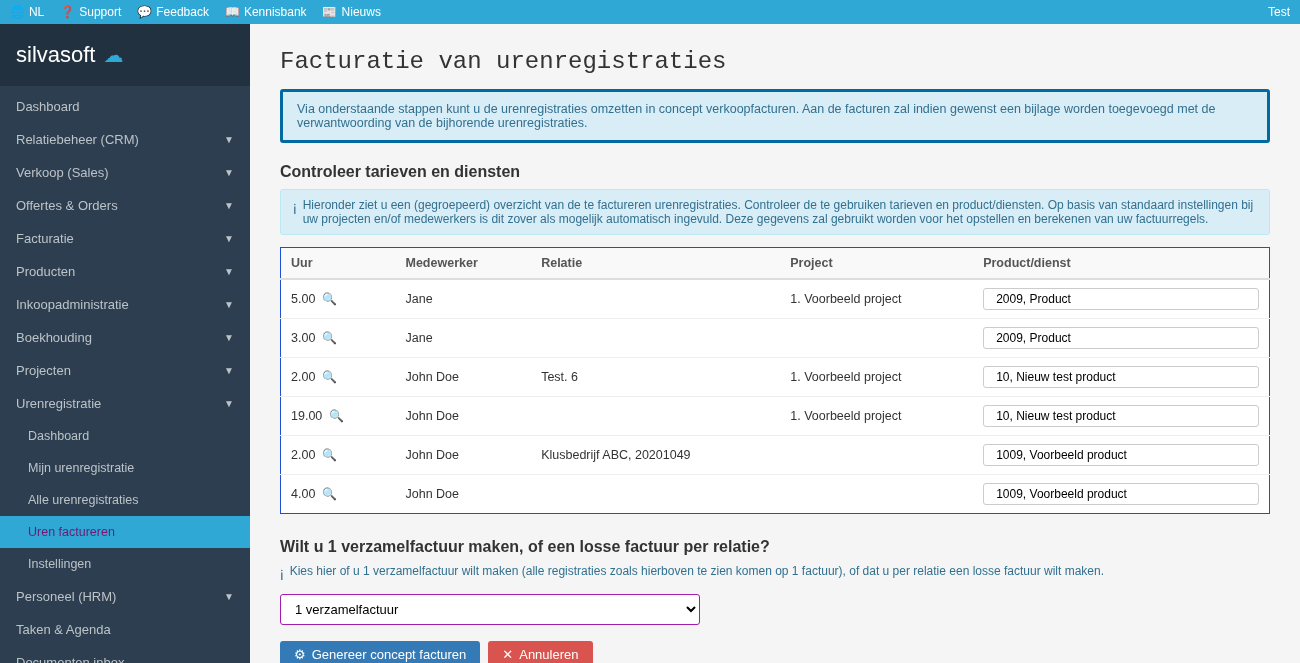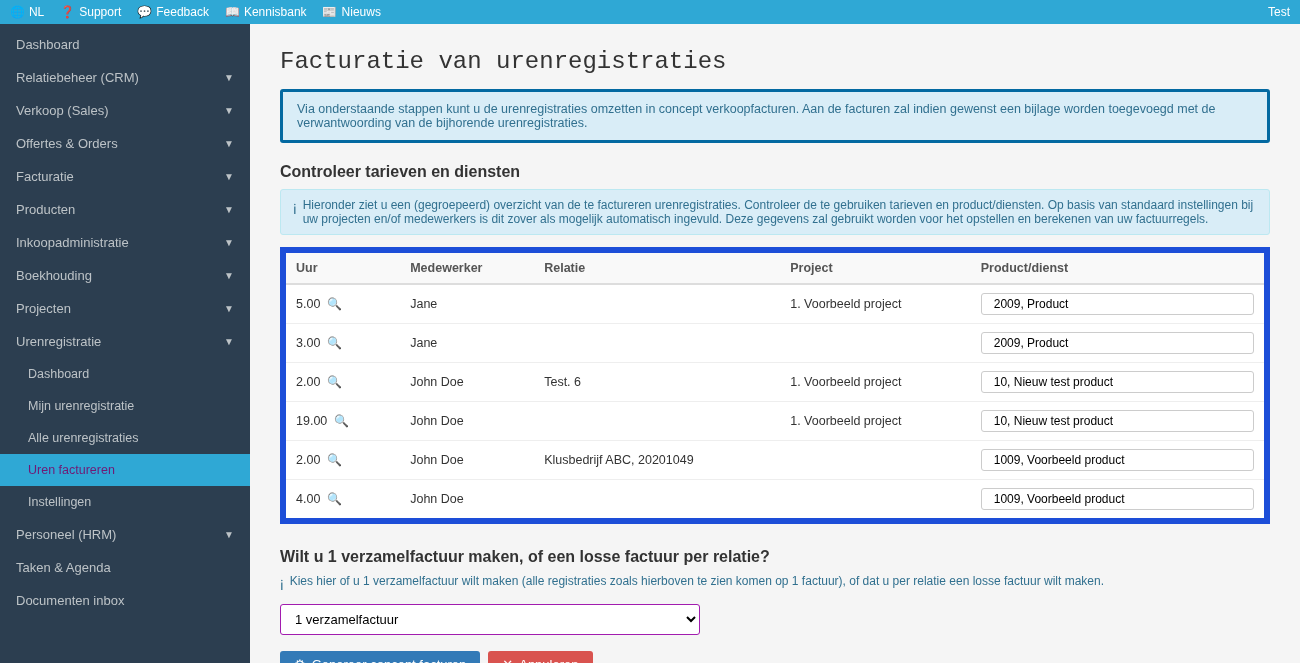--- a/index.html
+++ b/index.html
@@ -127,21 +127,21 @@
       font-size: 14px;
       margin-top: 1px;
       flex-shrink: 0;
     }
 
     
     .data-table {
       width: 100%;
       border-collapse: collapse;
       background: #fff;
-      border: 6px solid #1d4ed8;
+      border: 1px solid #1d4ed8;
       margin-bottom: 24px;
     }
     .data-table th {
       background: #f9f9f9;
       border-bottom: 2px solid #ddd;
       padding: 8px 10px;
       text-align: left;
       font-size: 12.5px;
       color: #555;
       font-weight: bold;
@@ -246,20 +246,24 @@
     <span>Nieuws</span>
   </span>
   <span class="top-bar-right top-bar-item">
     <span>Test</span>
   </span>
 </div>
 
 <div class="layout">
 
   <div class="sidebar">
+    <div class="sidebar-logo">
+      <span class="logo-text">silvasoft</span>
+      <span class="logo-icon">☁</span>
+    </div>
     <nav class="sidebar-nav">
       <div class="sidebar-item">
         <span>Dashboard</span>
       </div>
       <div class="sidebar-item">
         <span>Relatiebeheer (CRM)</span>
         <span class="caret">▼</span>
       </div>
       <div class="sidebar-item">
         <span>Verkoop (Sales)</span>

